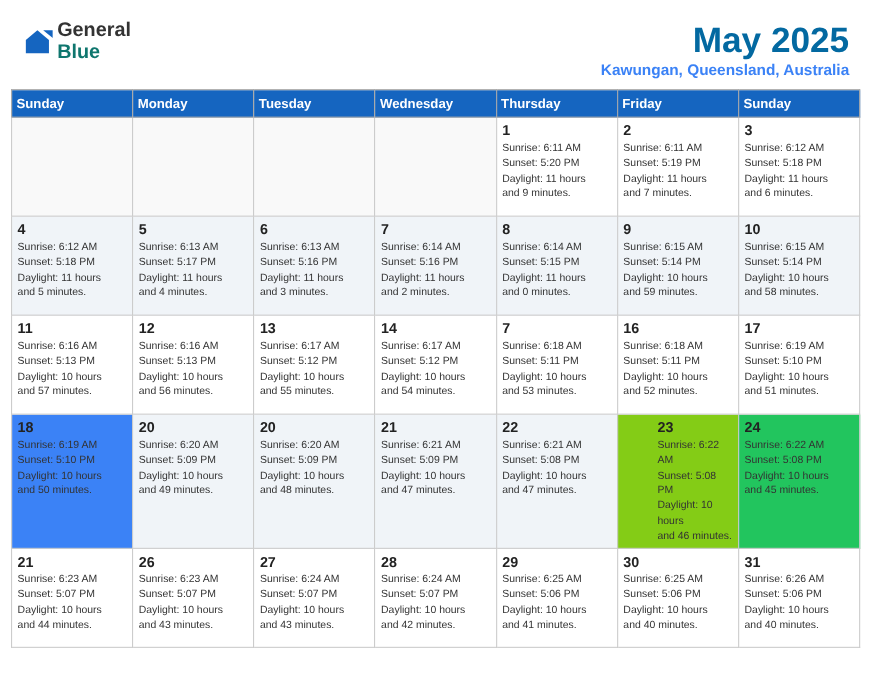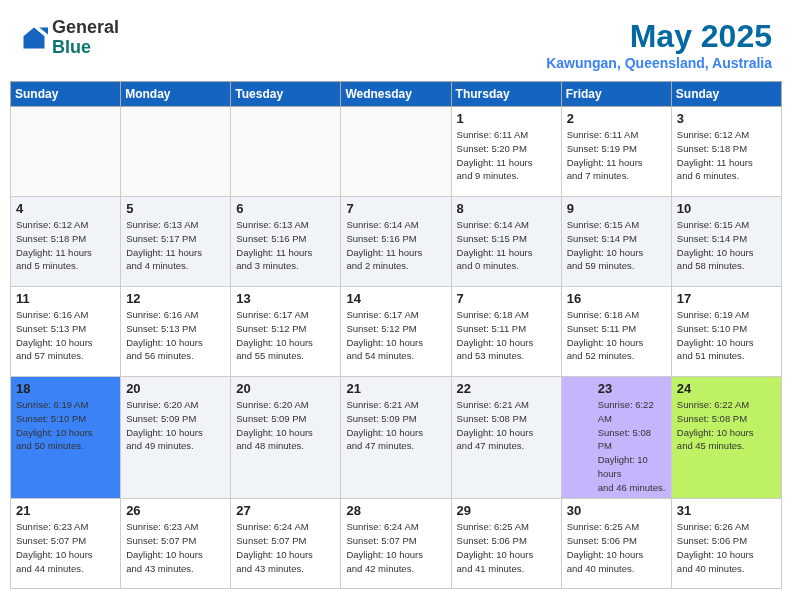--- a/index.html
+++ b/index.html
@@ -282,28 +282,28 @@
 Daylight: 10 hours
 and 47 minutes.</div>
         </td>
         <td style="background: rgb(240, 244, 248);">
           <span class="day-number">22</span>
           <div class="day-info" style="white-space: pre-line;">Sunrise: 6:21 AM
 Sunset: 5:08 PM
 Daylight: 10 hours
 and 47 minutes.</div>
         </td>
-        <td style="background: #c4b5fd; padding-left: 36px;">
+        <td style="background: #84cc16; padding-left: 36px;">
           <span class="day-number">23</span>
           <div class="day-info" style="white-space: pre-line;">Sunrise: 6:22 AM
 Sunset: 5:08 PM
 Daylight: 10 hours
 and 46 minutes.</div>
         </td>
-        <td style="background: #bef264;">
+        <td style="background: #22c55e;">
           <span class="day-number">24</span>
           <div class="day-info" style="white-space: pre-line;">Sunrise: 6:22 AM
 Sunset: 5:08 PM
 Daylight: 10 hours
 and 45 minutes.</div>
         </td>
       </tr>
       <tr>
         <td style="background: rgb(255, 255, 255);">
           <span class="day-number">21</span>

